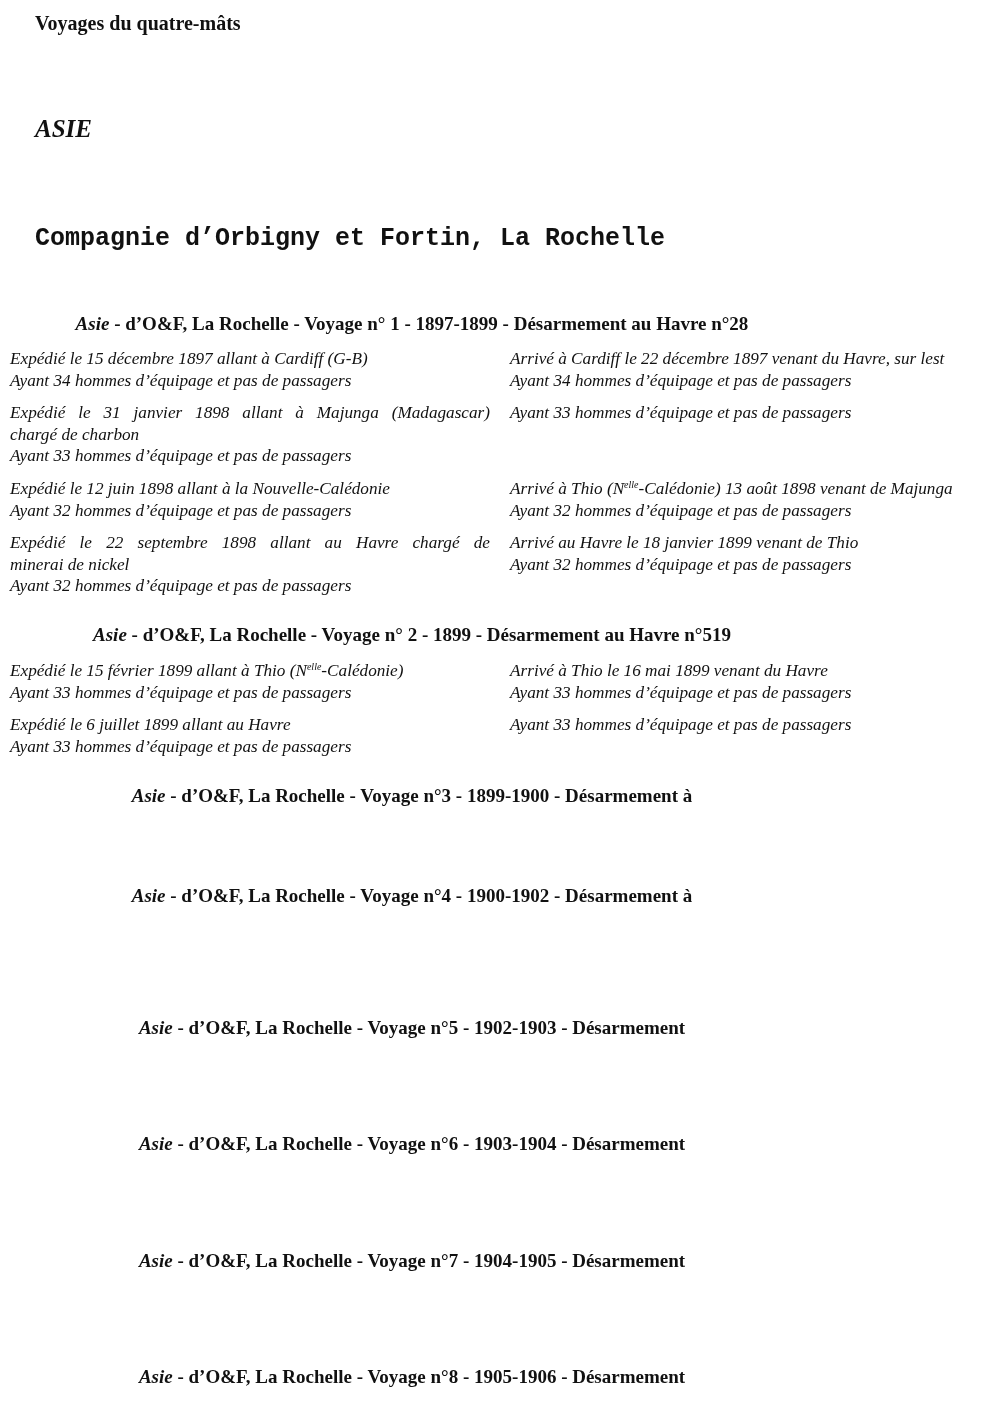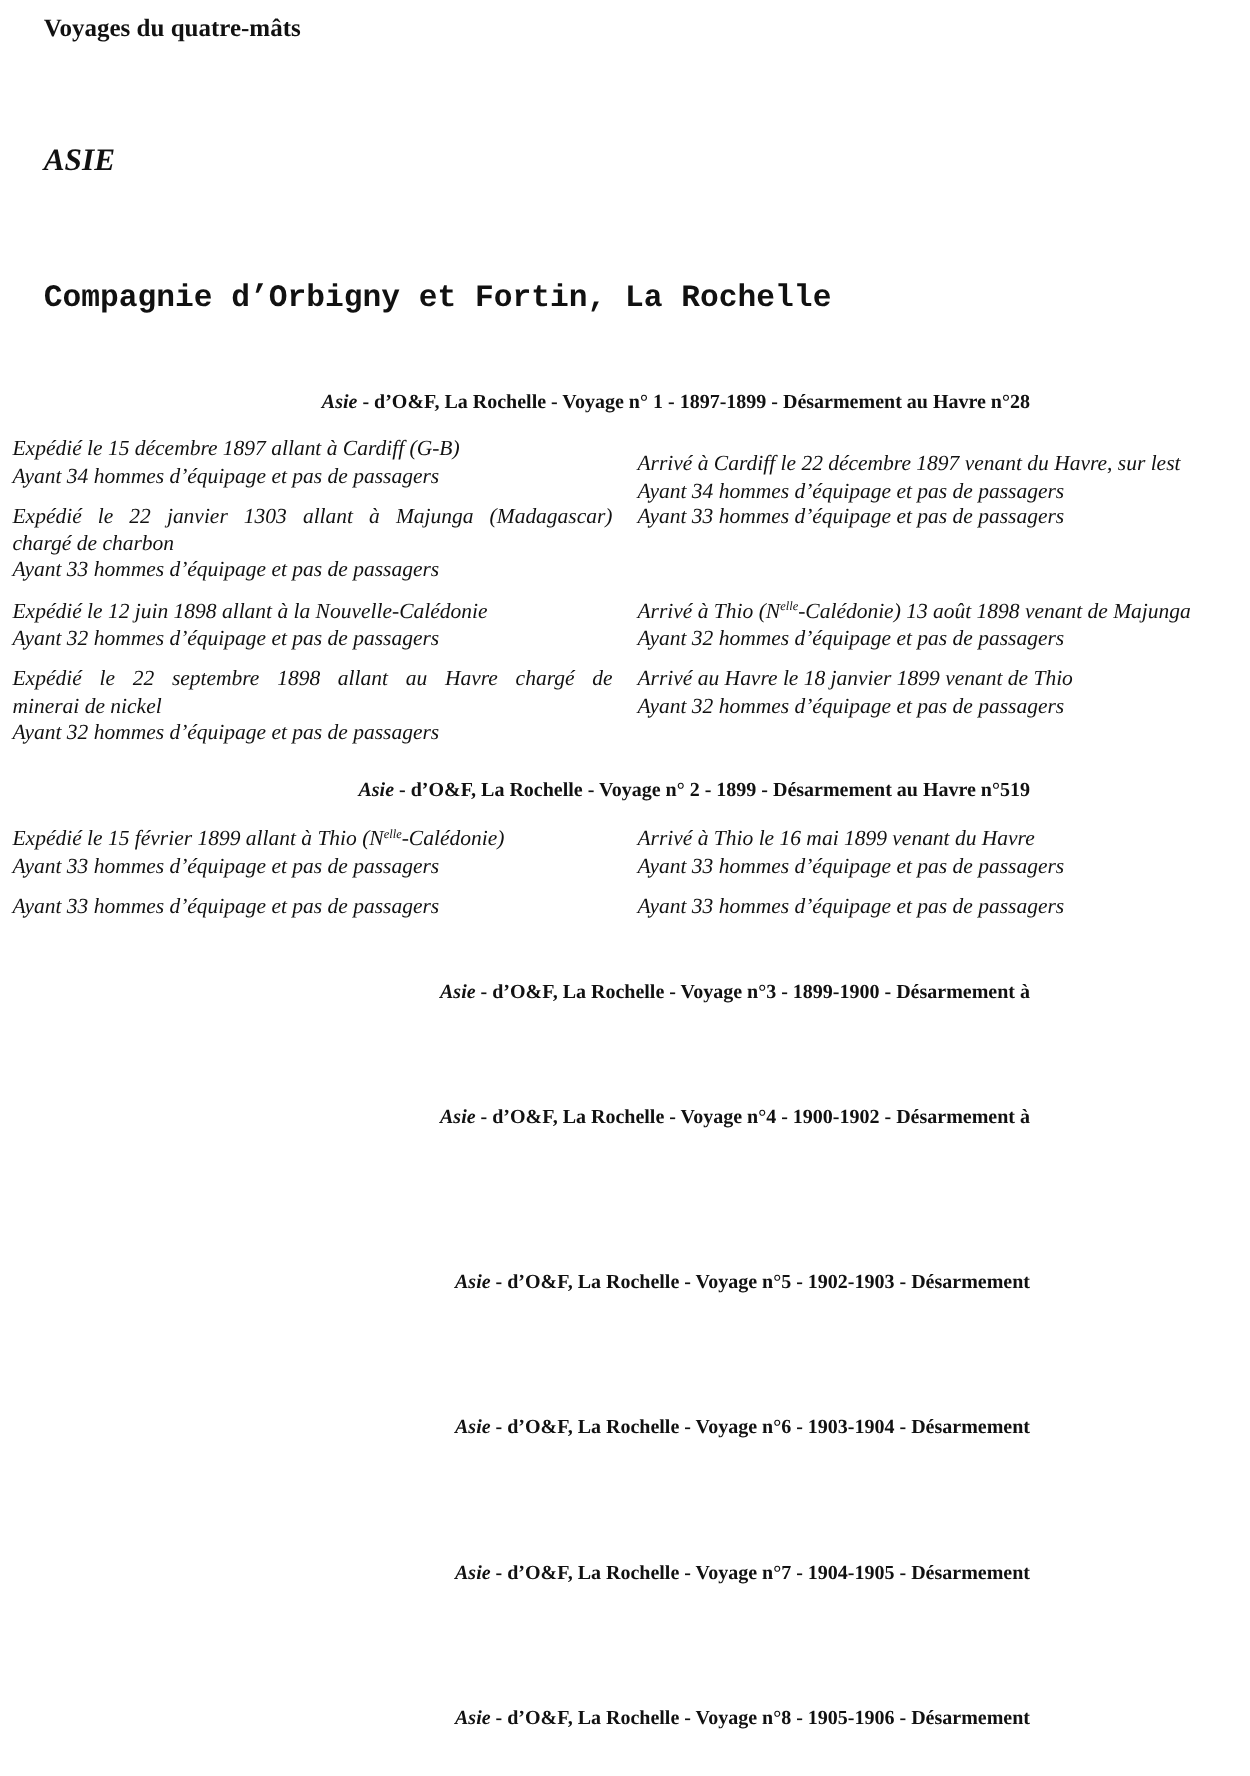--- a/index.html
+++ b/index.html
@@ -10,22 +10,22 @@
       overflow: hidden;
       color: #111111;
       font-family: "Liberation Serif", serif;
     }
     .abs { position: absolute; left: 0; width: 1000px; text-align: left; padding-left: 35px; }
     .top-title { top: 12px; font-size: 20px; font-weight: bold; }
     .ship-name { top: 115px; font-size: 25px; font-weight: bold; font-style: italic; }
     .company { top: 224px; font-size: 25px; font-weight: bold; font-family: Liberation Mono, monospace; }
 
     .vh {
-      position: absolute; left: 0; width: 824px; text-align: right;
-      font-size: 16px; font-weight: bold; white-space: nowrap;
+      position: absolute; left: 0; width: 824px; text-align: center;
+      font-size: 19px; font-weight: bold; white-space: nowrap;
     }
     .vh .it { font-style: italic; }
 
     .col {
       position: absolute;
       font-size: 17.2px;
       line-height: 21.5px;
     }
     .col.left { left: 10px; width: 480px; text-align: justify; }
     .col.right { left: 510px; width: 490px; white-space: nowrap; }
@@ -44,37 +44,37 @@
 <div class="vh" style="top:313px;">
   <span class="it">Asie</span><span> - d’O&amp;F, La Rochelle - Voyage n° 1 - 1897-1899 - Désarmement au Havre n°28</span>
 </div>
 
 <div class="col left" style="top:348px;">
   <div class="entry" style="top:0px;">
     <span class="line">Expédié le 15 décembre 1897 allant à Cardiff (G-B)</span>
     <span class="line">Ayant 34 hommes d’équipage et pas de passagers</span>
   </div>
   <div class="entry" style="top:54px;">
-    <span class="line justify">Expédié le 22 janvier 1303 allant à Majunga (Madagascar)</span>
+    <span class="line justify">Expédié le 31 janvier 1898 allant à Majunga (Madagascar)</span>
     <span class="line">chargé de charbon</span>
     <span class="line">Ayant 33 hommes d’équipage et pas de passagers</span>
   </div>
   <div class="entry" style="top:130px;">
     <span class="line">Expédié le 12 juin 1898 allant à la Nouvelle-Calédonie</span>
     <span class="line">Ayant 32 hommes d’équipage et pas de passagers</span>
   </div>
   <div class="entry" style="top:184px;">
     <span class="line justify">Expédié le 22 septembre 1898 allant au Havre chargé de</span>
     <span class="line">minerai de nickel</span>
     <span class="line">Ayant 32 hommes d’équipage et pas de passagers</span>
   </div>
 </div>
 
 <div class="col right" style="top:348px;">
-  <div class="entry" style="top:0px;margin-top:12px;">
+  <div class="entry" style="top:0px;">
     <span class="line">Arrivé à Cardiff le 22 décembre 1897 venant du Havre, sur lest</span>
     <span class="line">Ayant 34 hommes d’équipage et pas de passagers</span>
   </div>
   <div class="entry" style="top:54px;">
     <span class="line">Ayant 33 hommes d’équipage et pas de passagers</span>
   </div>
   <div class="entry" style="top:130px;">
     <span class="line"><span>Arrivé à Thio (N</span><sup>elle</sup><span>-Calédonie) 13 août 1898 venant de Majunga</span></span>
     <span class="line">Ayant 32 hommes d’équipage et pas de passagers</span>
   </div>
@@ -87,20 +87,21 @@
 <div class="vh" style="top:624px;">
   <span class="it">Asie</span><span> - d’O&amp;F, La Rochelle - Voyage n° 2 - 1899 - Désarmement au Havre n°519</span>
 </div>
 
 <div class="col left" style="top:660px;">
   <div class="entry" style="top:0px;">
     <span class="line"><span>Expédié le 15 février 1899 allant à Thio (N</span><sup>elle</sup><span>-Calédonie)</span></span>
     <span class="line">Ayant 33 hommes d’équipage et pas de passagers</span>
   </div>
   <div class="entry" style="top:54px;">
+    <span class="line">Expédié le 6 juillet 1899 allant au Havre</span>
     <span class="line">Ayant 33 hommes d’équipage et pas de passagers</span>
   </div>
 </div>
 
 <div class="col right" style="top:660px;">
   <div class="entry" style="top:0px;">
     <span class="line">Arrivé à Thio le 16 mai 1899 venant du Havre</span>
     <span class="line">Ayant 33 hommes d’équipage et pas de passagers</span>
   </div>
   <div class="entry" style="top:54px;">

